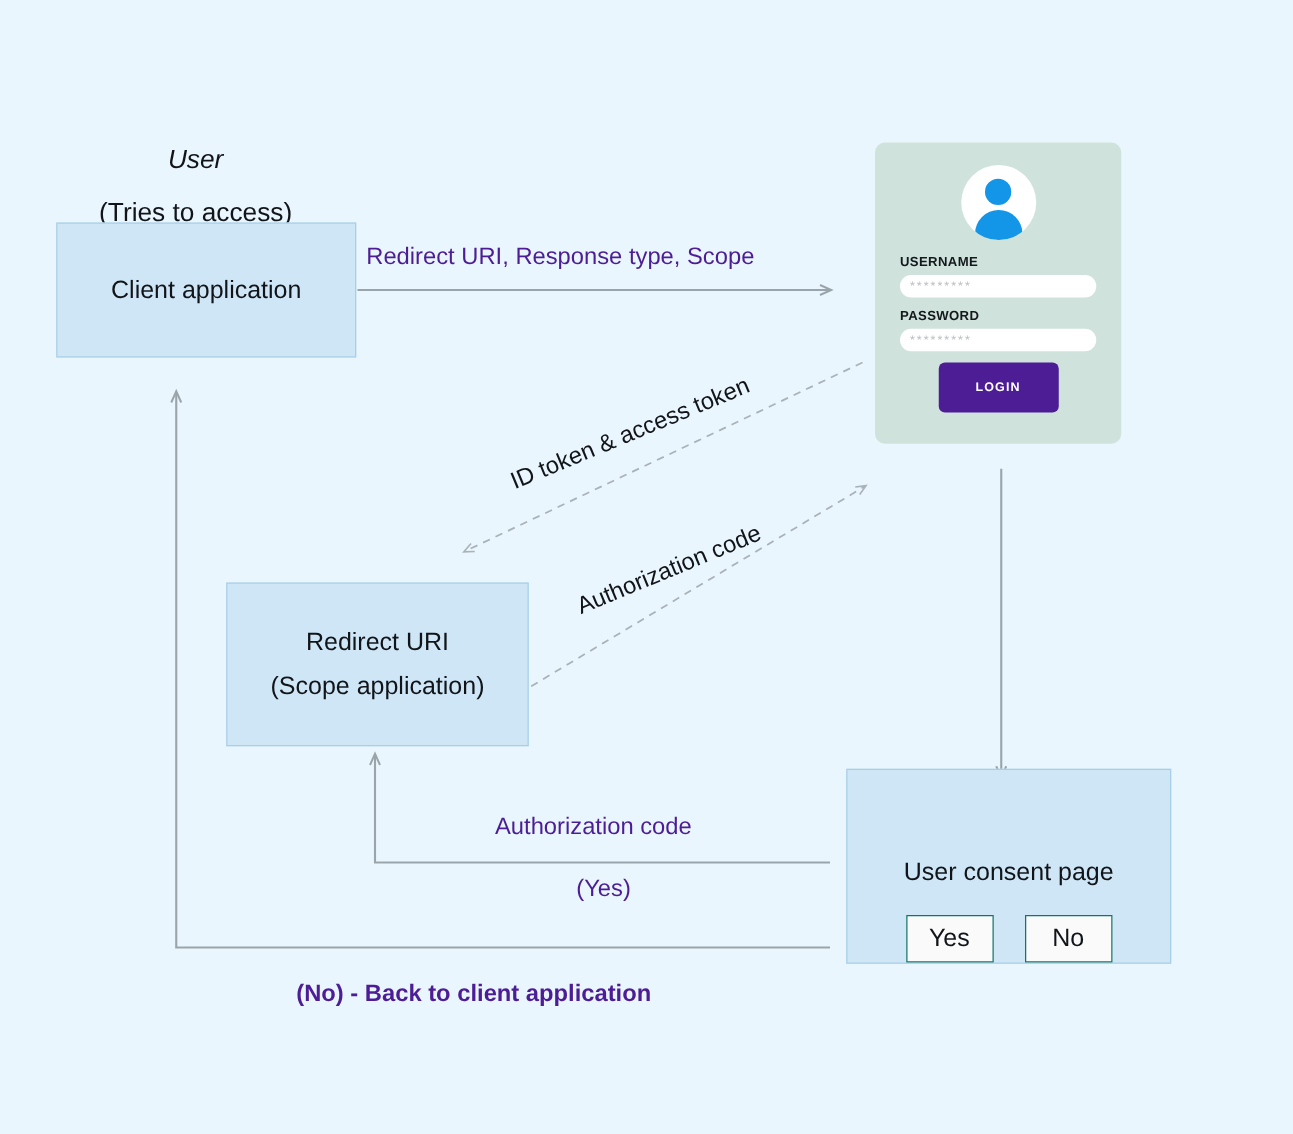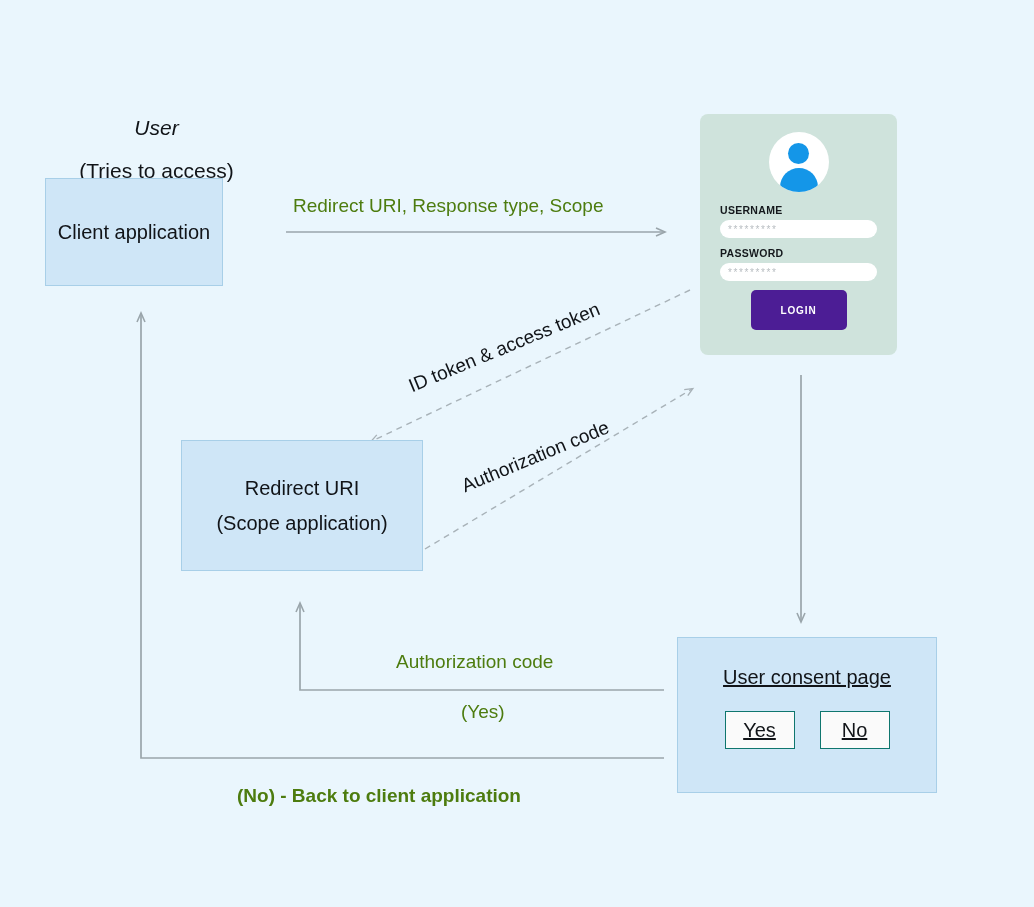--- a/index.html
+++ b/index.html
@@ -25,49 +25,48 @@
     display: flex;
     flex-direction: column;
     align-items: center;
     justify-content: center;
     color: #111418;
     text-align: center;
   }
 
   
   #client-app-box {
-    left: 45px; top: 178px; width: 178px; height: 108px;
+    left: 45px; top: 178px; width: 240px; height: 108px;
     font-size: 20px;
   }
 
   
   #user-caption {
     left: 45px; top: 113px; width: 223px;
     text-align: center;
     color: #111418;
     font-size: 21px;
     line-height: 30px;
   }
   #user-caption .line1 { display:block;font-style:italic; }
   #user-caption .line2 { display:block;margin-top:13px; }
 
   
   #redirect-uri-box {
-    left: 181px; top: 440px; width: 242px; height: 131px;
+    left: 181px; top: 466px; width: 242px; height: 131px;
     font-size: 20px;
     line-height: 35px;
   }
 
   
   #consent-box {
-    left: 677px; top: 637px; width: 260px; height: 156px;
-    justify-content: flex-start;
+    left: 677px; top: 615px; width: 260px; height: 156px;
+    justify-content: flex-end;
     padding-top: 28px;
     font-size: 20px;
-    text-decoration: underline;
   }
   #consent-title { margin-bottom: 22px; }
   #consent-buttons { display: flex; gap: 25px; }
   .consent-btn {
     background: #fafafa;
     border: 1px solid #0f766e;
     width: 70px; height: 38px;
     display: flex; align-items: center; justify-content: center;
     font-size: 20px;
     color: #111418;
@@ -140,21 +139,21 @@
   
   #connectors {
     position: absolute;
     left: 0; top: 0;
     width: 1034px; height: 907px;
     pointer-events: none;
   }
 
   
   .conn-label {
-    color: #4d7c0f;
+    color: #4c1d95;
     font-size: 19px;
     white-space: nowrap;
   }
   #label-redirect-params { left: 293px; top: 195px; }
   #label-auth-code-h     { left: 396px; top: 651px; }
   #label-yes             { left: 461px; top: 701px; }
   #label-no-back         { left: 237px; top: 785px; font-weight: bold; }
 
   .conn-label-rot {
     color: #111418;

